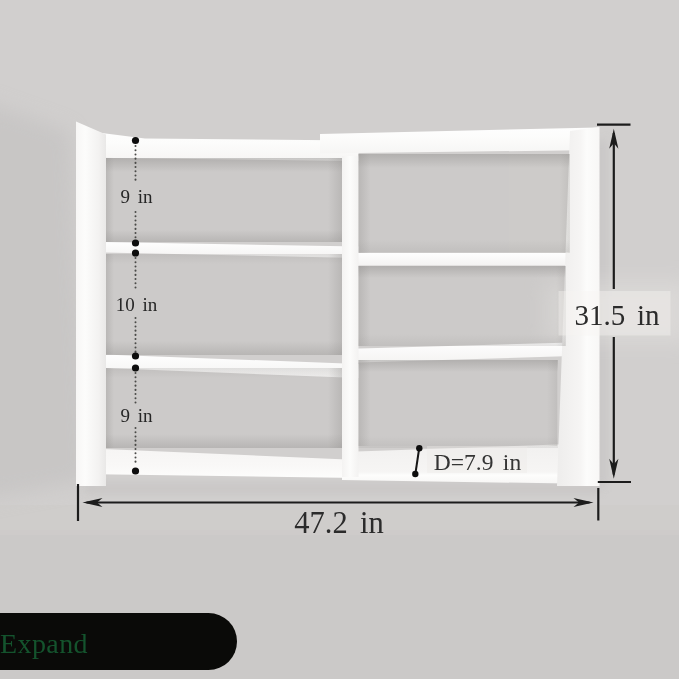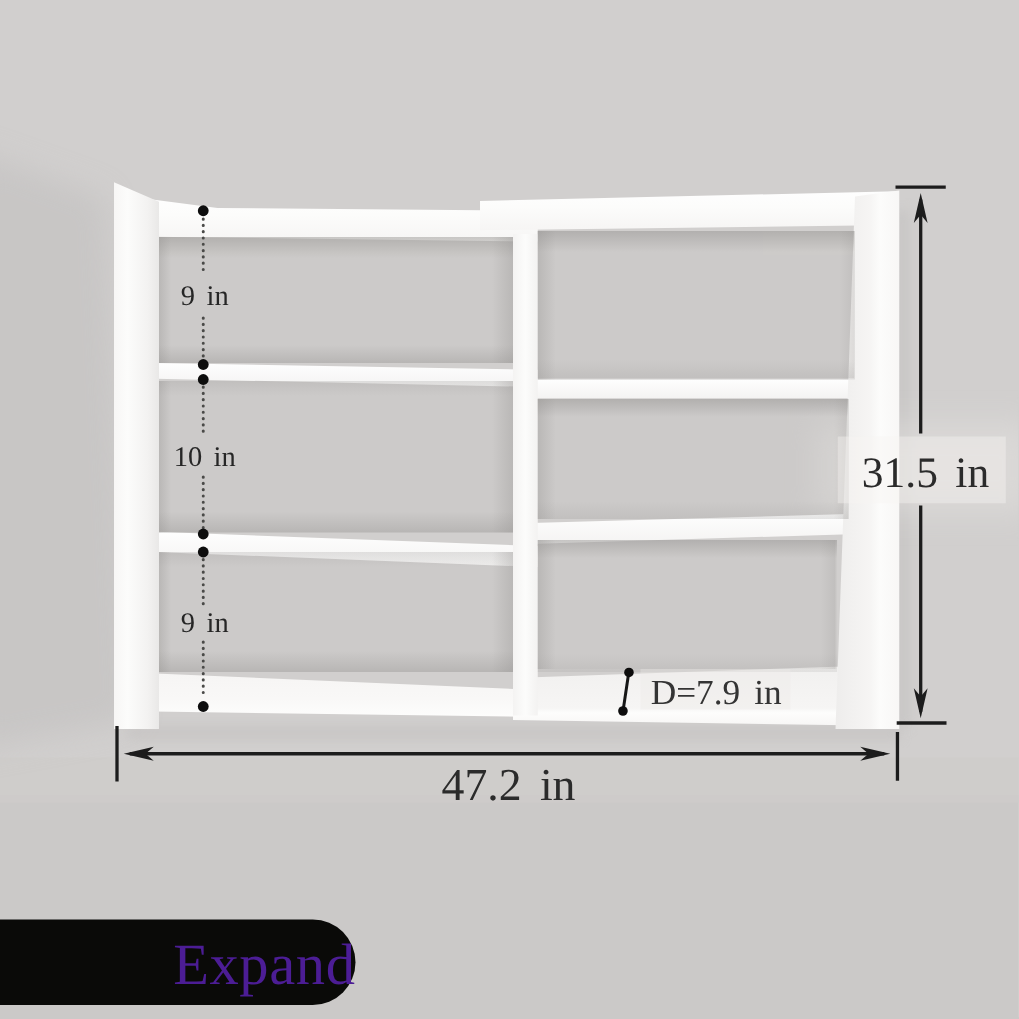--- a/index.html
+++ b/index.html
@@ -192,14 +192,14 @@
     <text x="136.5" y="310.5" font-size="19" text-anchor="middle">10  in</text>
     <text x="136.5" y="421.5" font-size="19" text-anchor="middle">9  in</text>
     <text x="477.5" y="469.5" font-size="23.5" fill="#343434" text-anchor="middle">D=7.9  in</text>
     <text x="339" y="533" font-size="30.5" fill="#2b2b2b" text-anchor="middle">47.2  in</text>
   </g>
   <rect x="558.5" y="291" width="112" height="44.5" fill="#f7f5f3" opacity="0.40"></rect>
   <text x="617" y="324.5" font-family="Liberation Serif, serif" font-size="29" fill="#2b2b2b" text-anchor="middle">31.5  in</text>
 </svg>
 
 <div style="position:absolute;left:-30px;top:612.5px;width:267px;height:57.5px;background:#0a0a08;border-radius:0 28.75px 28.75px 0;"></div>
-<div style="position:absolute;left:0;top:624.5px;width:237px;height:38px;line-height:38px;text-align:right;color:#4c1d95;font-size:39px;letter-spacing:0.4px;font-family:'Liberation Serif',serif;">Expand</div>
+<div style="position:absolute;left:0;top:624.5px;width:237px;height:38px;line-height:38px;text-align:left;color:#14532d;font-size:28px;letter-spacing:0.4px;font-family:'Liberation Serif',serif;">Expand</div>
 </div>
 
 </body></html>

